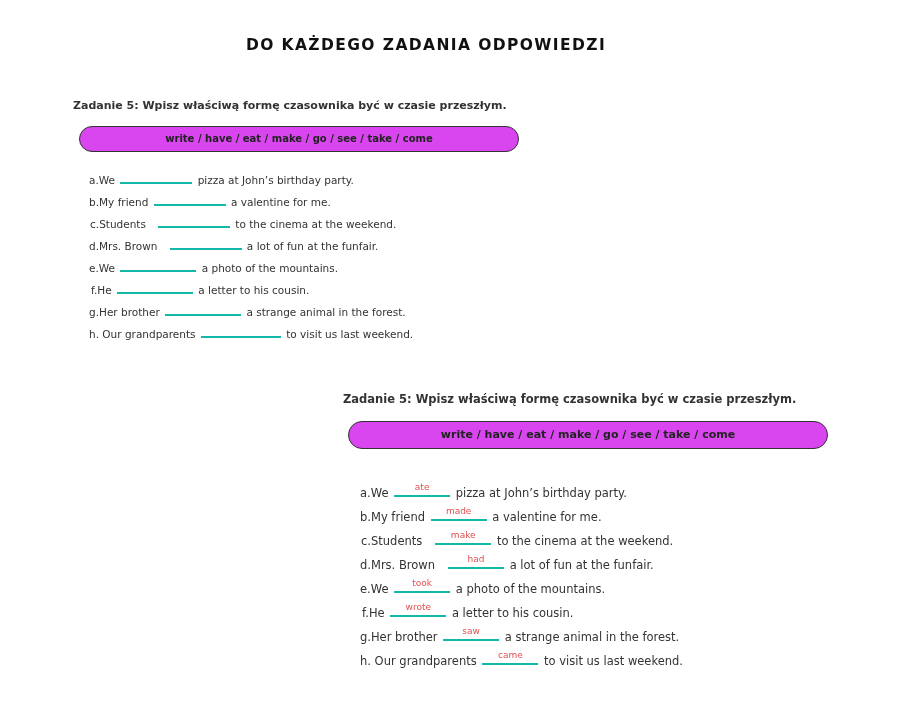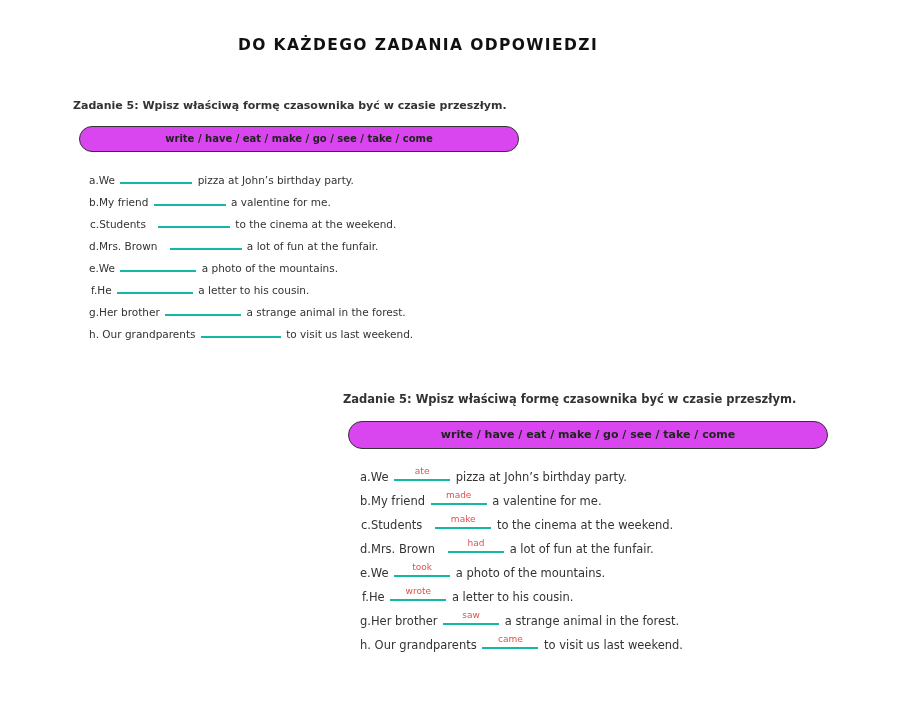--- a/index.html
+++ b/index.html
@@ -1,41 +1,41 @@
 <!DOCTYPE html>
 <html><head>
 <meta charset="utf-8">
 <style>
   html, body { margin: 0; padding: 0; }
   body {
     width: 900px; height: 720px; background: #ffffff; position: relative; overflow: hidden;
     font-family: "DejaVu Sans", sans-serif; color: #333;
   }
   .title {
-    position: absolute; left: 0; width: 836px; top: 36px; text-align: center;
+    position: absolute; left: 8px; width: 836px; top: 36px; text-align: center;
     font-family: "DejaVu Sans", sans-serif; font-weight: bold; font-size: 15.5px;
     letter-spacing: 1.4px; color: #111;
   }
   .exercise { position: absolute; }
   .instr { font-size: 11px; color: #333; white-space: nowrap; font-weight: bold; }
   .box {
     position: absolute; background: #d946ef; border: 1.6px solid #333;
     border-radius: 14px; text-align: center; font-weight: bold; font-size: 10px; color: #222;
     box-sizing: border-box;
   }
   .item { position: absolute; white-space: nowrap; font-size: 10.5px; color: #333; }
   .blank {
     display: inline-block; position: relative; border-bottom: 2px solid #14b8a6;
     height: 9px; vertical-align: baseline; margin: 0 2px;
   }
   .ans {
     position: absolute; left: 0; right: 0; bottom: 3px; text-align: center;
     font-size: 9px; color: #e05050; font-family: "DejaVu Sans", sans-serif;
   }
-  .ex2 .item { font-size: 11.5px; }
+  .ex2 .item { font-size: 11.5px; margin-top: 16px; }
   .ex2 .instr { font-size: 11.5px; }
   .ex2 .box { font-size: 11px; }
 </style>
 </head>
 <body>
 
 <div class="title">DO KAŻDEGO ZADANIA ODPOWIEDZI</div>
 
 <div class="exercise ex1" style="left:0;top:0;">
   <div class="instr" style="position:absolute;left:73px;top:99px;">Zadanie 5:  Wpisz właściwą formę czasownika być w czasie przeszłym.</div>

